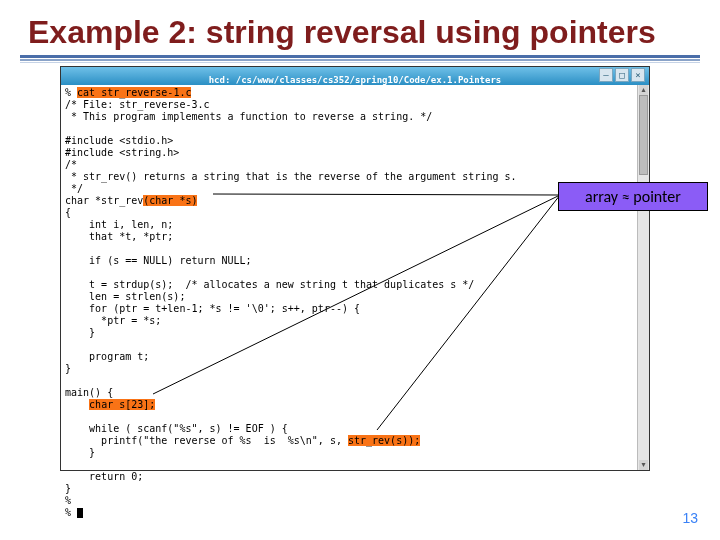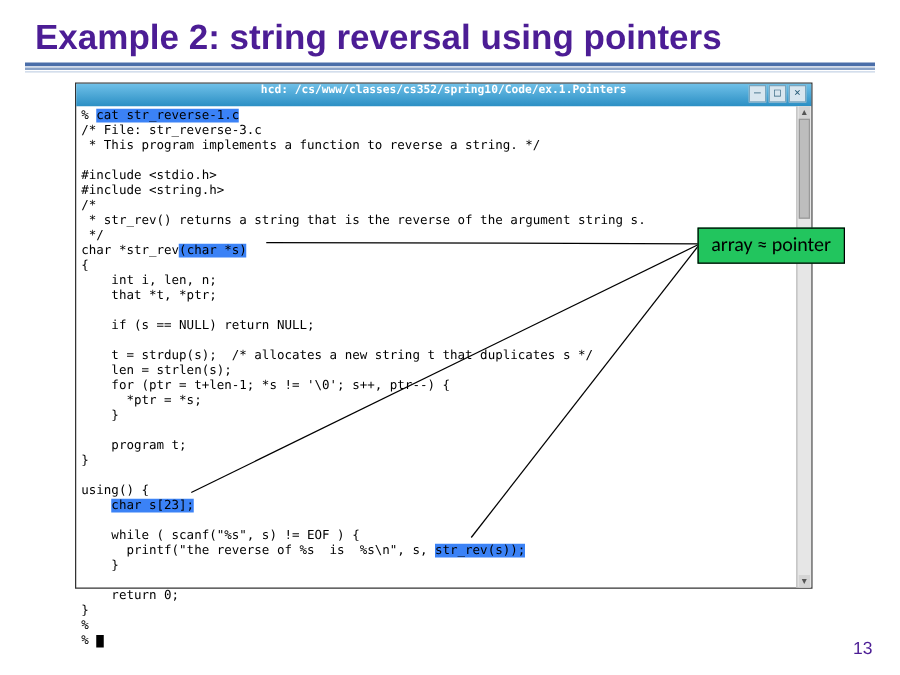--- a/index.html
+++ b/index.html
@@ -6,23 +6,23 @@
   body {
     margin: 0;
     width: 720px;
     height: 540px;
     background: #fff;
     font-family: Arial, sans-serif;
     position: relative;
     overflow: hidden;
   }
   .slide-title {
-    font-size: 28px;
+    font-size: 32px;
     font-weight: bold;
-    color: #4c1d95;
+    color: #7f1d1d;
     padding: 14px 20px 4px 28px;
   }
   .title-rule {
     margin: 0 20px 6px 20px;
     height: 8px;
     position: relative;
   }
   .title-rule .bar1 { position:absolute; left:0; right:0; top:0; height:3px; background:#4a6ea9; }
   .title-rule .bar2 { position:absolute; left:0; right:0; top:4px; height:2px; background:#8aa3c8; }
   .title-rule .bar3 { position:absolute; left:0; right:0; top:7px; height:1px; background:#c6d3e6; }
@@ -32,21 +32,21 @@
     top: 66px;
     width: 590px;
     height: 405px;
     border: 1px solid #333;
     background:#fff;
   }
   .term-titlebar {
     height: 18px;
     background: linear-gradient(#6fc0e8, #2b8fc4);
     display: flex;
-    align-items: flex-start;
+    align-items: flex-end;
     justify-content: center;
     position: relative;
   }
   .term-titlebar .title-text {
     font-size: 9px;
     font-weight: bold;
     color: #fff;
     font-family: "DejaVu Sans Mono", Menlo, monospace;
   }
   .term-titlebar .btns {
@@ -66,21 +66,21 @@
   }
   .term-body {
     position: relative;
     padding: 2px 4px 2px 4px;
     font-family: "DejaVu Sans Mono","Courier New",monospace;
     font-size: 10px;
     line-height: 12px;
     color: #000;
     white-space: pre;
   }
-  .hl { background: #3b82f6; }
+  .hl { background: #f97316; }
   .term-body .cursor {
     display:inline-block;
     width:6px; height:10px;
     background:#000;
     vertical-align:text-bottom;
   }
   .scrollbar {
     position:absolute;
     right:0; top:18px; bottom:0;
     width:12px;
@@ -102,36 +102,36 @@
     font-size:8px;
     text-align:center;
     line-height:10px;
     color:#555;
   }
   .scrollbar .arrow.up { top:0; }
   .scrollbar .arrow.down { bottom:0; }
   .callout {
     position:absolute;
     border:1px solid #000;
-    background:#22c55e;
-    padding:4px 10px;
+    background:#8b5cf6;
+    padding:4px 26px;
     font-size:16px;
     font-family: Calibri, Arial, sans-serif;
   }
   svg.lines {
     position:absolute;
     left:0; top:0;
     width:720px; height:540px;
     pointer-events:none;
   }
   .pagenum {
     position:absolute;
     right:22px; bottom:14px;
     font-size:14px;
-    color:#4c1d95;
+    color:#3b82f6;
   }
 </style>
 </head>
 <body>
 
 <div class="slide-title">Example 2: string reversal using pointers</div>
 <div class="title-rule">
   <div class="bar1"></div>
     <div class="bar2"></div>
     <div class="bar3"></div>
@@ -164,21 +164,21 @@
 <span></span>
 <span>    t = strdup(s);  /* allocates a new string t that duplicates s */</span>
 <span>    len = strlen(s);</span>
 <span>    for (ptr = t+len-1; *s != '\0'; s++, ptr--) {</span>
 <span>      *ptr = *s;</span>
 <span>    }</span>
 <span></span>
 <span>    program t;</span>
 <span>}</span>
 <span></span>
-<span>using() {</span>
+<span>main() {</span>
 <span>    </span><span class="hl">char s[23];</span>
 <span></span>
 <span>    while ( scanf("%s", s) != EOF ) {</span>
 <span>      printf("the reverse of %s  is  %s\n", s, </span><span class="hl">str_rev(s));</span>
 <span>    }</span>
 <span></span>
 <span>    return 0;</span>
 <span>}</span>
 <span>% </span>
 <span>% </span><span class="cursor"></span></div>

